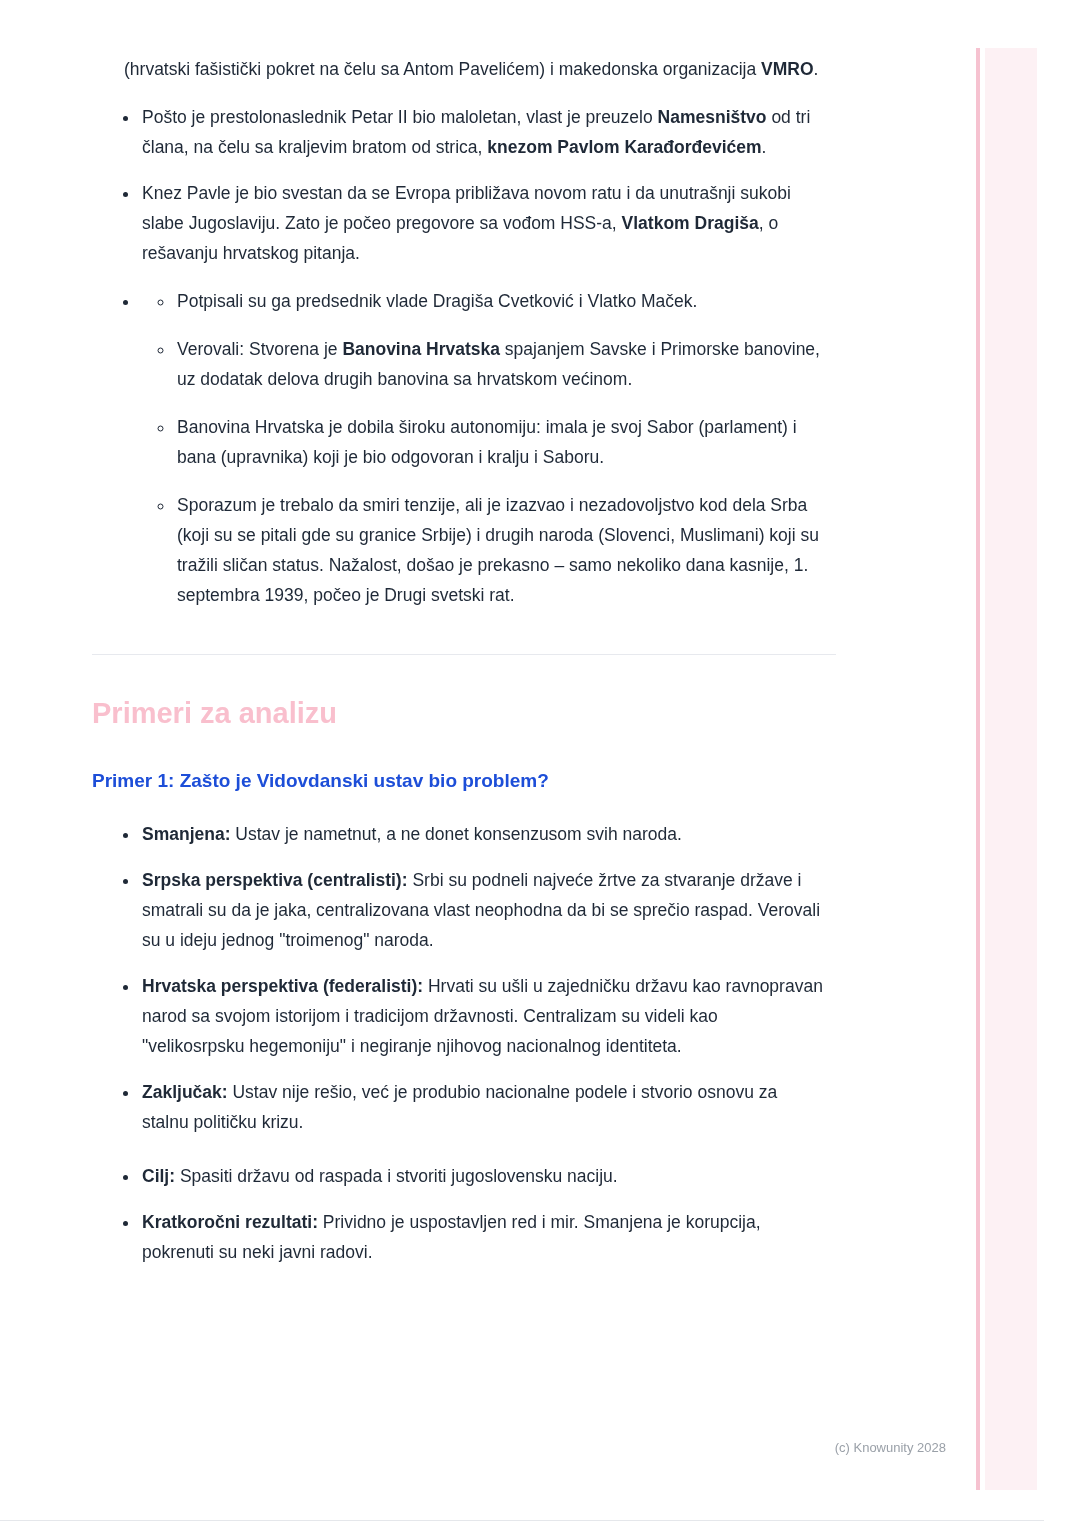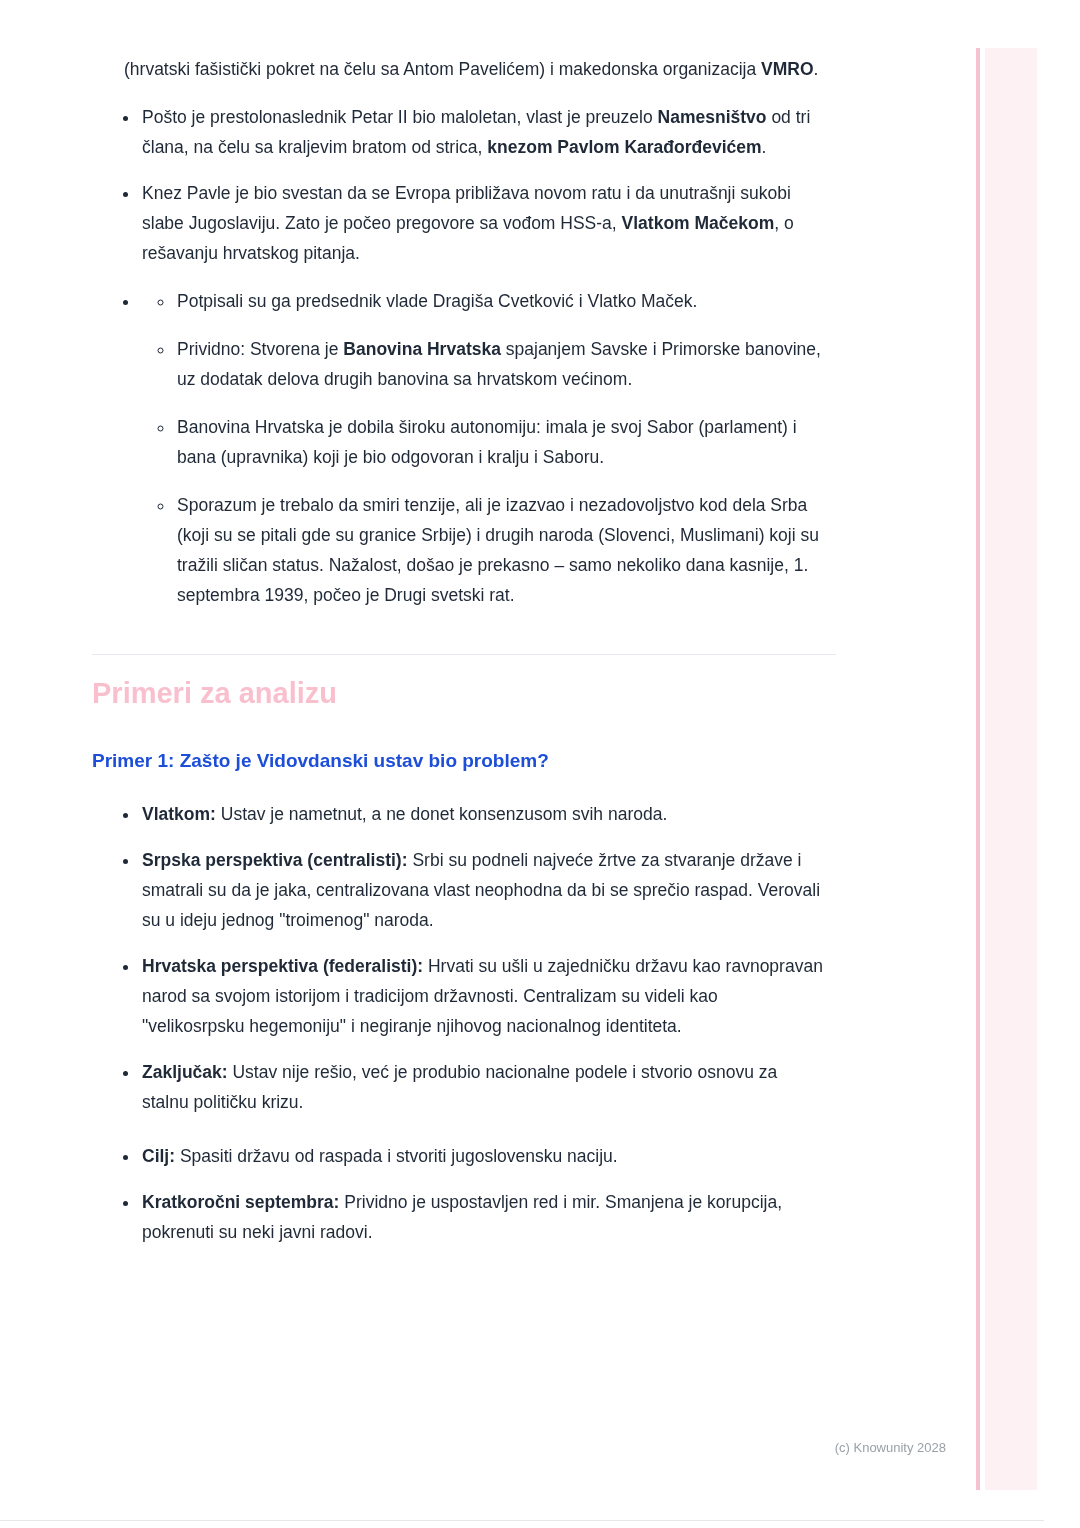--- a/index.html
+++ b/index.html
@@ -12,21 +12,21 @@
     font-size:17.5px;line-height:30px;
   }
   .intro{margin:0 0 0 32px;}
   .b{font-weight:700;}
   ul.toplist{list-style:disc;margin:18px 0 0 0;padding-left:36px;}
   ul.toplist>li{margin:16px 12px;padding-left:2px;}
   ul.sublist{list-style:circle;margin:12px 0 0 0;padding-left:33px;}
   ul.sublist>li{margin:18px 0;padding-left:2px;}
   hr.divider{border:none;border-top:1px solid #e7e9ee;margin:44px 0 0 0;}
   .section-heading{
-    margin:20px 0 0 0;font-size:29px;line-height:36px;font-weight:700;color:#f9bfcd;
+    margin:40px 0 0 0;font-size:29px;line-height:36px;font-weight:700;color:#f9bfcd;
   }
   .sub-heading{margin:36px 0 0 0;font-size:19px;line-height:28px;font-weight:700;color:#1d4ed8;}
   .sub-heading.second{margin-top:30px;}
   ul.toplist.tight{margin-top:24px;}
   .watermark{
     position:absolute;top:1440px;right:98px;font-size:13px;color:#9aa0a8;
   }
   .side-accent-line{
     position:absolute;left:976px;top:48px;width:4px;height:1442px;background:#f6c2d0;
   }
@@ -41,46 +41,46 @@
 <body>
 
 <div class="page">
 
   <div class="content">
 
     <p class="intro"><span>(hrvatski fašistički pokret na čelu sa Antom Pavelićem) i makedonska organizacija </span><span class="b">VMRO</span><span>.</span></p>
 
     <ul class="toplist">
         <li><span>Pošto je prestolonaslednik Petar II bio maloletan, vlast je preuzelo </span><span class="b">Namesništvo</span><span> od tri člana, na čelu sa kraljevim bratom od strica, </span><span class="b">knezom Pavlom Karađorđevićem</span><span>.</span></li>
-        <li><span>Knez Pavle je bio svestan da se Evropa približava novom ratu i da unutrašnji sukobi slabe Jugoslaviju. Zato je počeo pregovore sa vođom HSS-a, </span><span class="b">Vlatkom Mačekom</span><span>, o rešavanju hrvatskog pitanja.</span></li>
+        <li><span>Knez Pavle je bio svestan da se Evropa približava novom ratu i da unutrašnji sukobi slabe Jugoslaviju. Zato je počeo pregovore sa vođom HSS-a, </span><span class="b">Vlatkom Dragiša</span><span>, o rešavanju hrvatskog pitanja.</span></li>
         <li><ul class="sublist">
             <li><span>Potpisali su ga predsednik vlade Dragiša Cvetković i Vlatko Maček.</span></li>
-            <li><span>Prividno: Stvorena je </span><span class="b">Banovina Hrvatska</span><span> spajanjem Savske i Primorske banovine, uz dodatak delova drugih banovina sa hrvatskom većinom.</span></li>
+            <li><span>Verovali: Stvorena je </span><span class="b">Banovina Hrvatska</span><span> spajanjem Savske i Primorske banovine, uz dodatak delova drugih banovina sa hrvatskom većinom.</span></li>
             <li><span>Banovina Hrvatska je dobila široku autonomiju: imala je svoj Sabor (parlament) i bana (upravnika) koji je bio odgovoran i kralju i Saboru.</span></li>
             <li><span>Sporazum je trebalo da smiri tenzije, ali je izazvao i nezadovoljstvo kod dela Srba (koji su se pitali gde su granice Srbije) i drugih naroda (Slovenci, Muslimani) koji su tražili sličan status. Nažalost, došao je prekasno – samo nekoliko dana kasnije, 1. septembra 1939, počeo je Drugi svetski rat.</span></li>
           </ul></li>
       </ul>
 
     <hr class="divider">
 
     <h2 class="section-heading">Primeri za analizu</h2>
 
     <h3 class="sub-heading">Primer 1: Zašto je Vidovdanski ustav bio problem?</h3>
 
     <ul class="toplist tight">
-        <li><span class="b">Vlatkom:</span><span> Ustav je nametnut, a ne donet konsenzusom svih naroda.</span></li>
+        <li><span class="b">Smanjena:</span><span> Ustav je nametnut, a ne donet konsenzusom svih naroda.</span></li>
         <li><span class="b">Srpska perspektiva (centralisti):</span><span> Srbi su podneli najveće žrtve za stvaranje države i smatrali su da je jaka, centralizovana vlast neophodna da bi se sprečio raspad. Verovali su u ideju jednog "troimenog" naroda.</span></li>
         <li><span class="b">Hrvatska perspektiva (federalisti):</span><span> Hrvati su ušli u zajedničku državu kao ravnopravan narod sa svojom istorijom i tradicijom državnosti. Centralizam su videli kao "velikosrpsku hegemoniju" i negiranje njihovog nacionalnog identiteta.</span></li>
         <li><span class="b">Zaključak:</span><span> Ustav nije rešio, već je produbio nacionalne podele i stvorio osnovu za stalnu političku krizu.</span></li>
       </ul>
 
 
     <ul class="toplist tight">
         <li><span class="b">Cilj:</span><span> Spasiti državu od raspada i stvoriti jugoslovensku naciju.</span></li>
-        <li><span class="b">Kratkoročni septembra:</span><span> Prividno je uspostavljen red i mir. Smanjena je korupcija, pokrenuti su neki javni radovi.</span></li>
+        <li><span class="b">Kratkoročni rezultati:</span><span> Prividno je uspostavljen red i mir. Smanjena je korupcija, pokrenuti su neki javni radovi.</span></li>
       </ul>
 
   </div>
 
   <div class="side-accent-line"></div>
   <div class="side-accent-bar"></div>
 
   <div class="watermark">(c) Knowunity 2028</div>
 
   <div class="bottom-divider"></div>

